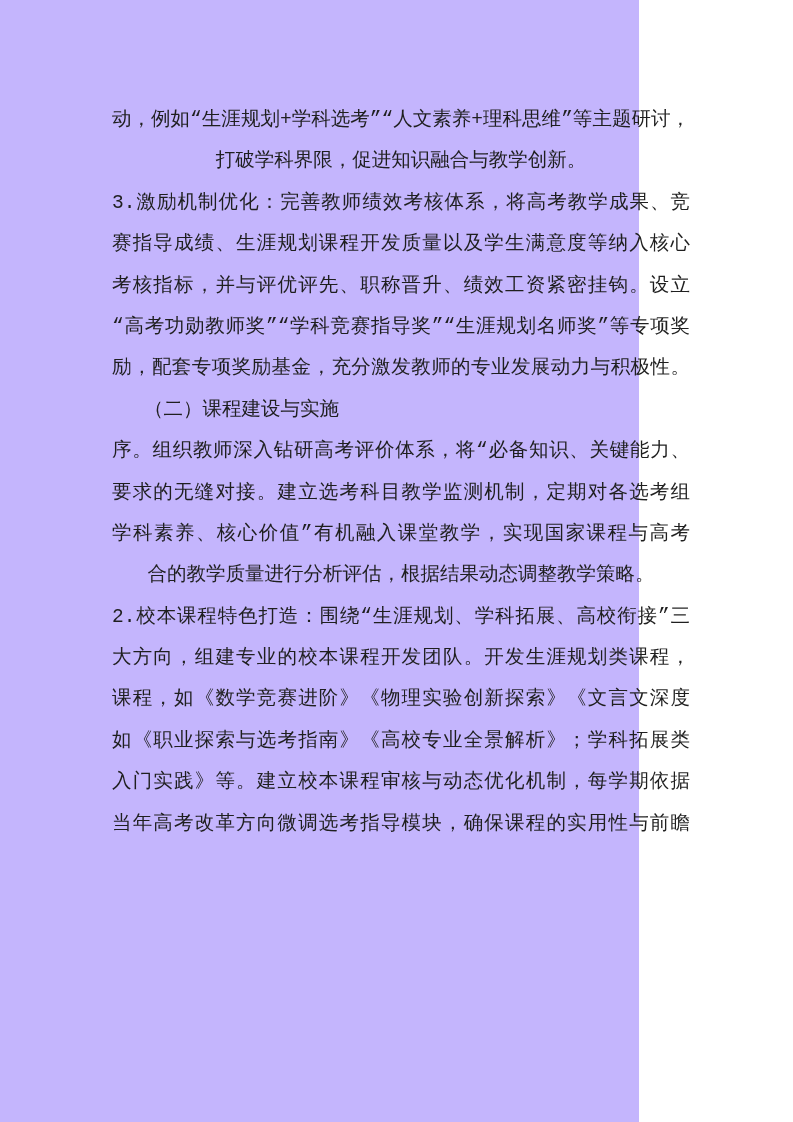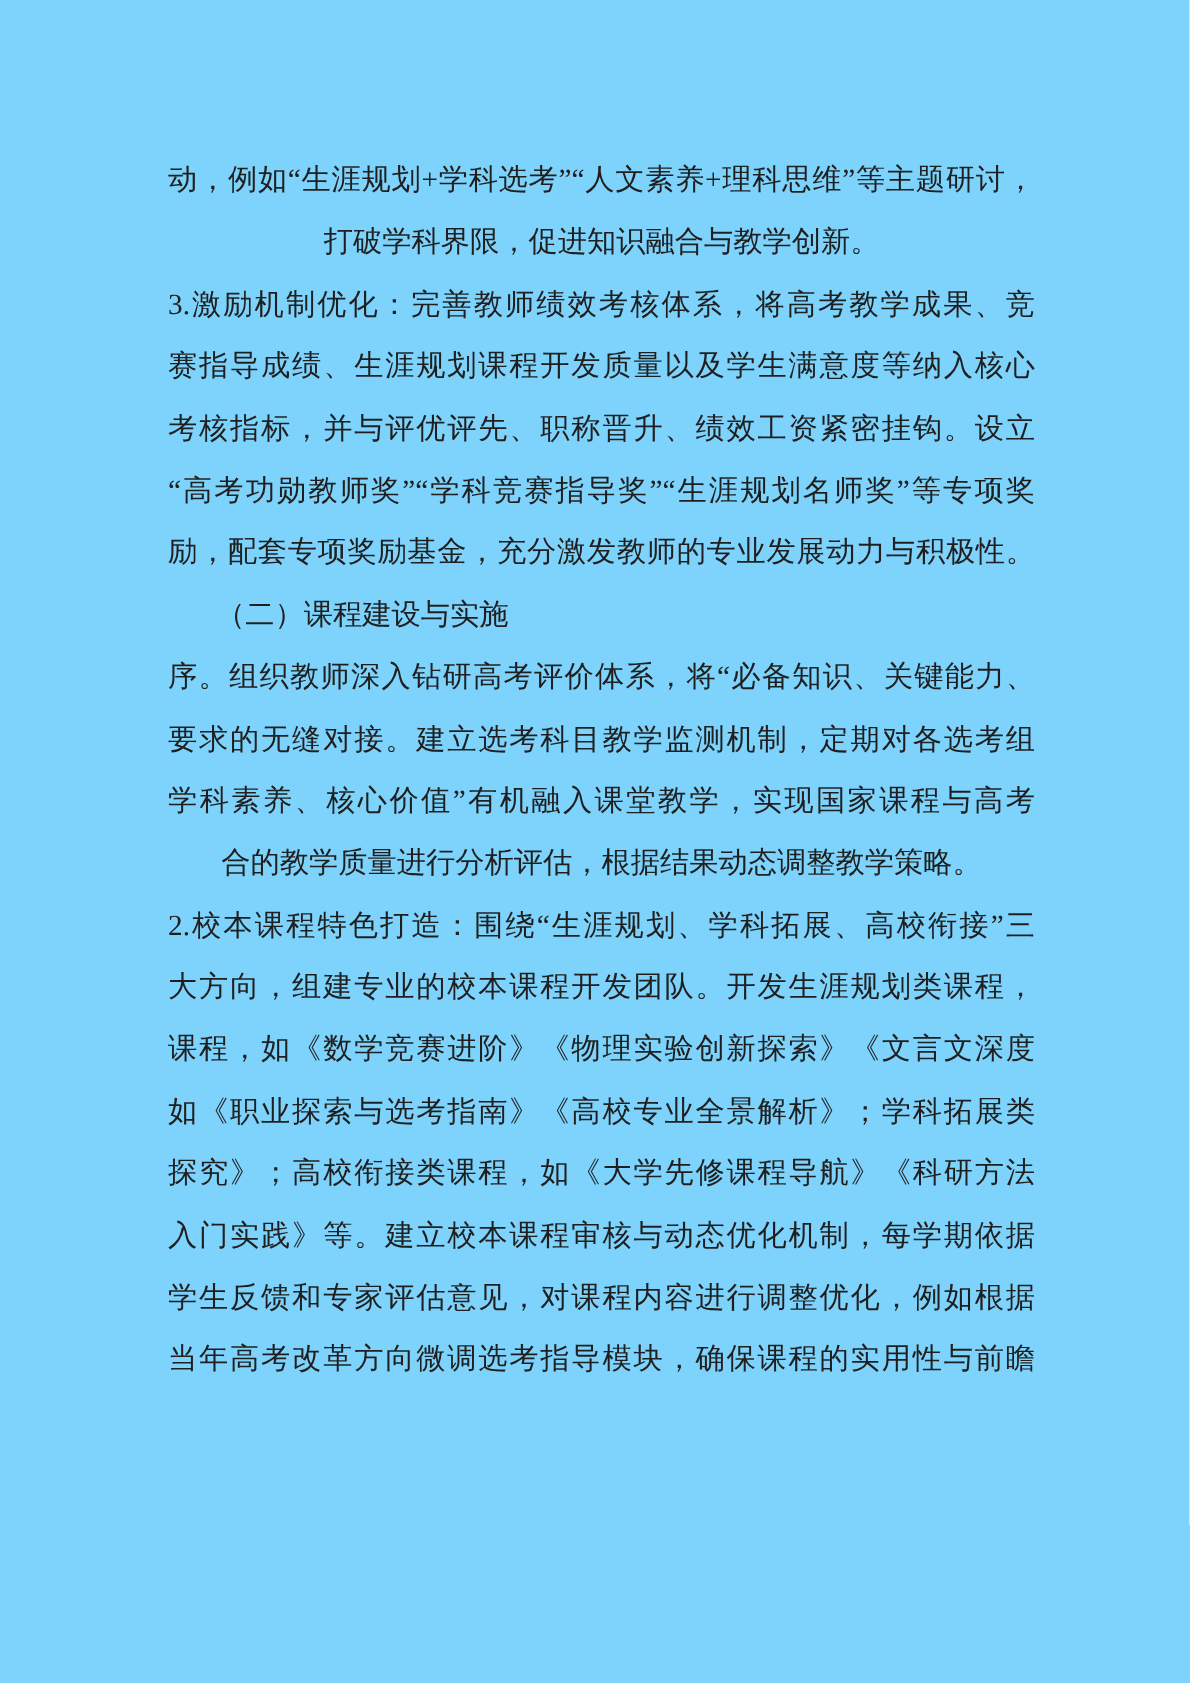--- a/index.html
+++ b/index.html
@@ -5,24 +5,24 @@
   html, body {
     margin: 0;
     padding: 0;
     background: #ffffff;
     width: 793px;
     height: 1122px;
     overflow: hidden;
   }
   .page {
     position: relative;
-    width: 793px;
+    width: 639px;
     height: 1122px;
-    background: #7dd3fc;
-    font-family: Liberation Serif, serif;
+    background: #c4b5fd;
+    font-family: Liberation Mono, monospace;
     color: #1f1f1f;
   }
   .textblock {
     position: absolute;
     left: 112px;
     top: 100px;
     width: 578px;
   }
   .line {
     font-size: 19.5px;
@@ -57,18 +57,16 @@
       <div class="line stretch">励，配套专项奖励基金，充分激发教师的专业发展动力与积极性。</div>
       <div class="line heading">（二）课程建设与实施</div>
       <div class="line stretch">序。组织教师深入钻研高考评价体系，将“必备知识、关键能力、</div>
       <div class="line stretch">要求的无缝对接。建立选考科目教学监测机制，定期对各选考组</div>
       <div class="line stretch">学科素养、核心价值”有机融入课堂教学，实现国家课程与高考</div>
       <div class="line">合的教学质量进行分析评估，根据结果动态调整教学策略。</div>
       <div class="line stretch">2.校本课程特色打造：围绕“生涯规划、学科拓展、高校衔接”三</div>
       <div class="line stretch">大方向，组建专业的校本课程开发团队。开发生涯规划类课程，</div>
       <div class="line stretch">课程，如《数学竞赛进阶》《物理实验创新探索》《文言文深度</div>
       <div class="line stretch">如《职业探索与选考指南》《高校专业全景解析》；学科拓展类</div>
-      <div class="line stretch">探究》；高校衔接类课程，如《大学先修课程导航》《科研方法</div>
       <div class="line stretch">入门实践》等。建立校本课程审核与动态优化机制，每学期依据</div>
-      <div class="line stretch">学生反馈和专家评估意见，对课程内容进行调整优化，例如根据</div>
       <div class="line stretch">当年高考改革方向微调选考指导模块，确保课程的实用性与前瞻</div>
     </div>
 </div>
 
 </body></html>

